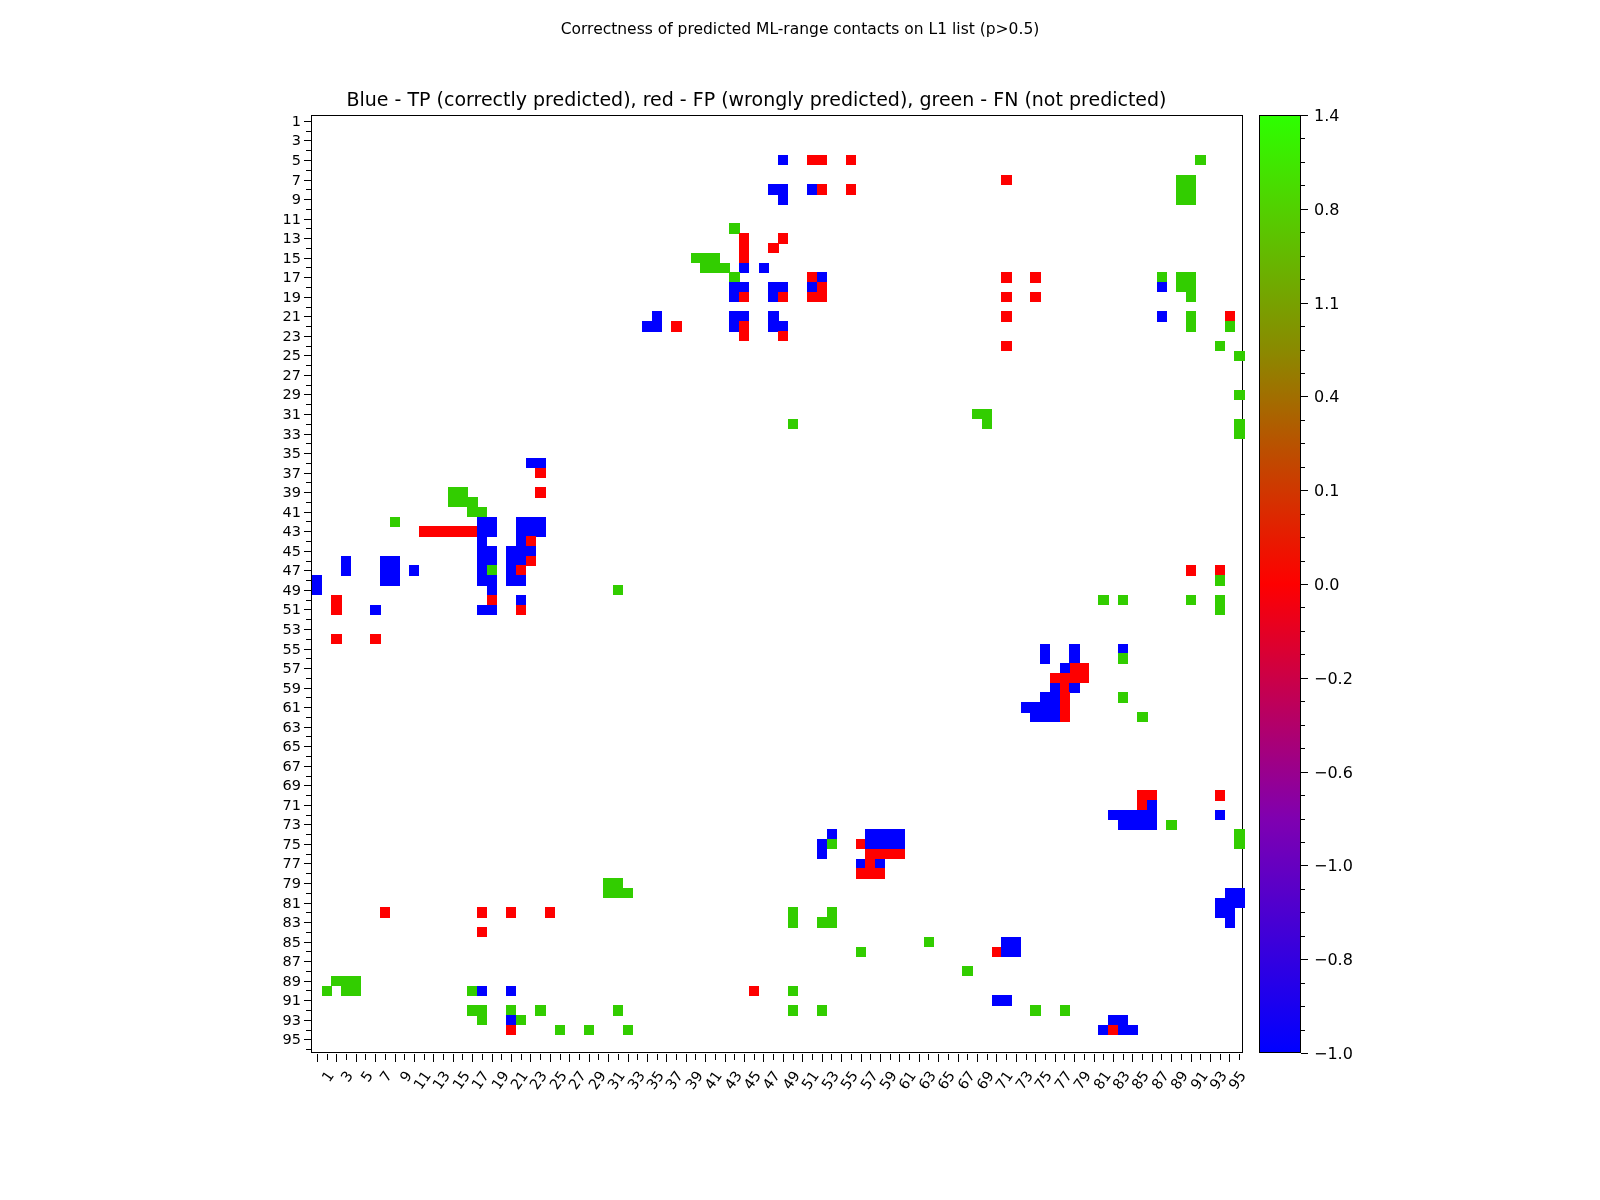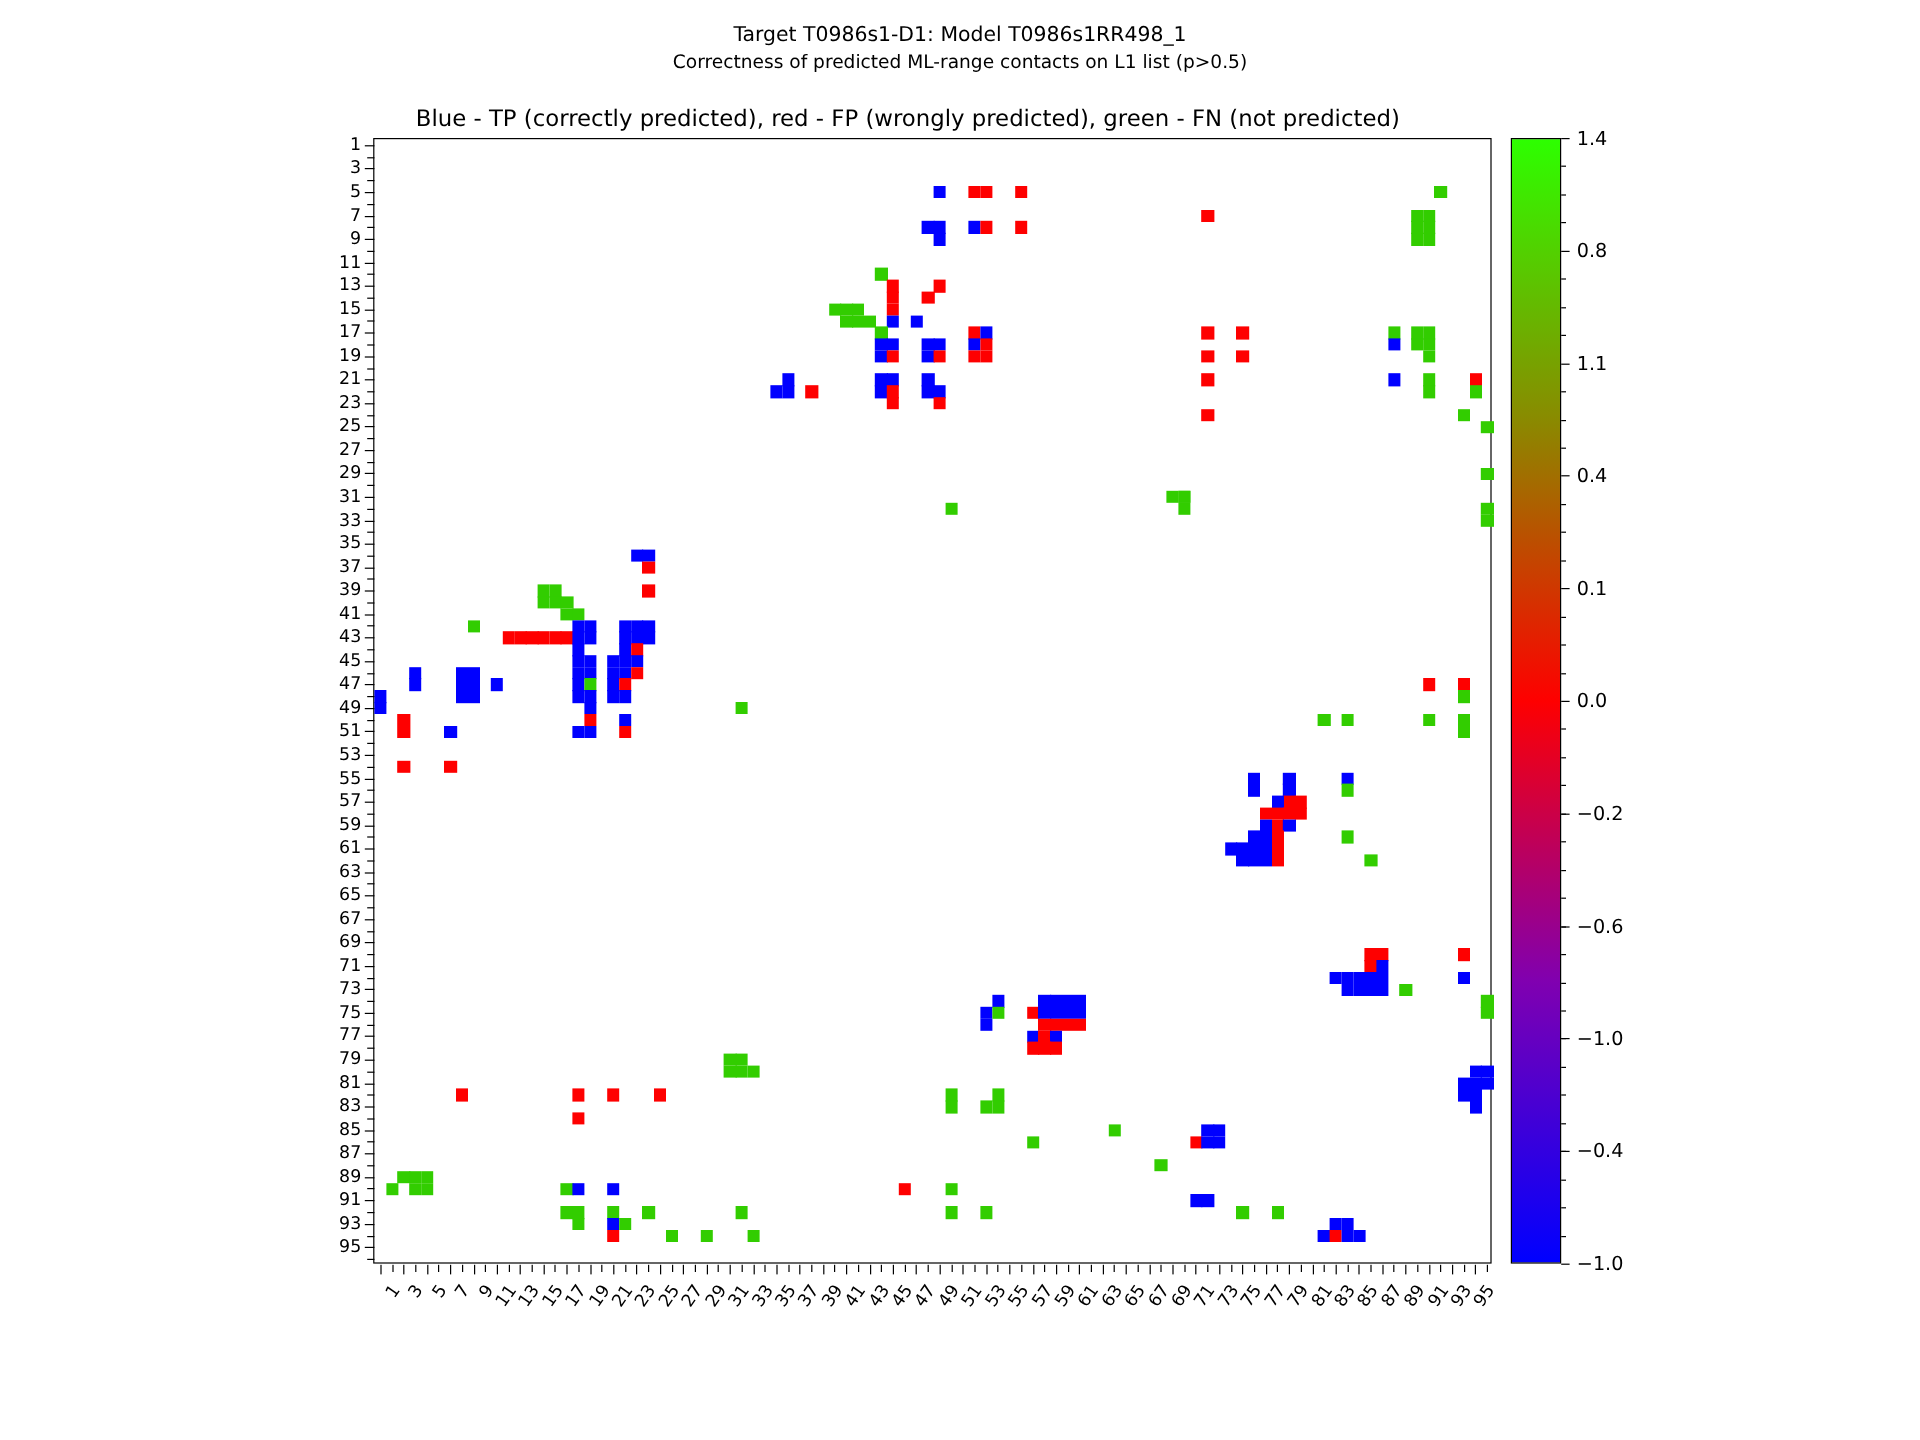--- a/index.html
+++ b/index.html
@@ -34,21 +34,20 @@
         border:1.2px solid #000;box-sizing:border-box;}
   .cbtick{position:absolute;left:100%;width:7px;height:1px;background:#000;}
   .cblabel{position:absolute;left:100%;margin-left:13px;transform:translateY(-50%);
            font-size:16px;white-space:nowrap;}
   .cbminor{position:absolute;left:100%;width:4px;height:1px;background:#000;}
 </style>
 </head>
 <body>
 
 <div id="title-block">
-  <div id="title-line1">Target T0986s1-D1: Model T0986s1RR498_1</div>
   <div id="title-line2">Correctness of predicted ML-range contacts on L1 list (p&gt;0.5)</div>
 </div>
 
 <div id="legend-title">Blue - TP (correctly predicted), red - FP (wrongly predicted), green - FN (not predicted)</div>
 
 <div id="plot-frame">
   <div id="cells">
       <div class="cell" style="left: 466px; top: 39.0833px; width: 10.3083px; height: 10.3708px; background: rgb(0, 0, 255);"></div>
       <div class="cell" style="left: 495.125px; top: 39.0833px; width: 10.3083px; height: 10.3708px; background: rgb(254, 0, 0);"></div>
       <div class="cell" style="left: 504.833px; top: 39.0833px; width: 10.3083px; height: 10.3708px; background: rgb(254, 0, 0);"></div>
@@ -664,21 +663,21 @@
       <div class="cblabel" style="top: 375.2px;">0.1</div>
       <div class="cbtick" style="top: 469px;"></div>
       <div class="cblabel" style="top: 469px;">0.0</div>
       <div class="cbtick" style="top: 562.8px;"></div>
       <div class="cblabel" style="top: 562.8px;">−0.2</div>
       <div class="cbtick" style="top: 656.6px;"></div>
       <div class="cblabel" style="top: 656.6px;">−0.6</div>
       <div class="cbtick" style="top: 750.4px;"></div>
       <div class="cblabel" style="top: 750.4px;">−1.0</div>
       <div class="cbtick" style="top: 844.2px;"></div>
-      <div class="cblabel" style="top: 844.2px;">−0.4</div>
+      <div class="cblabel" style="top: 844.2px;">−0.8</div>
       <div class="cbtick" style="top: 938px;"></div>
       <div class="cblabel" style="top: 938px;">−1.0</div>
       <div class="cbminor" style="top: 914.55px;"></div>
       <div class="cbminor" style="top: 891.1px;"></div>
       <div class="cbminor" style="top: 867.65px;"></div>
       <div class="cbminor" style="top: 844.2px;"></div>
       <div class="cbminor" style="top: 820.75px;"></div>
       <div class="cbminor" style="top: 797.3px;"></div>
       <div class="cbminor" style="top: 773.85px;"></div>
       <div class="cbminor" style="top: 750.4px;"></div>

